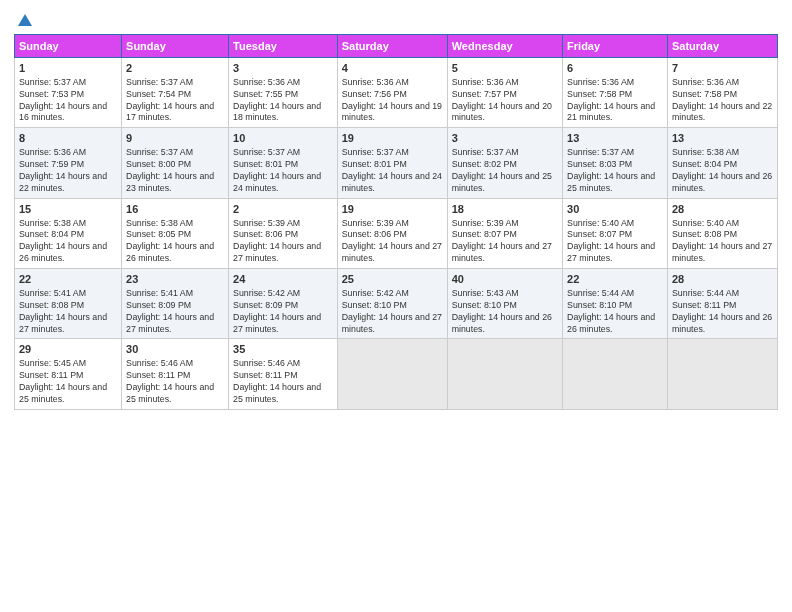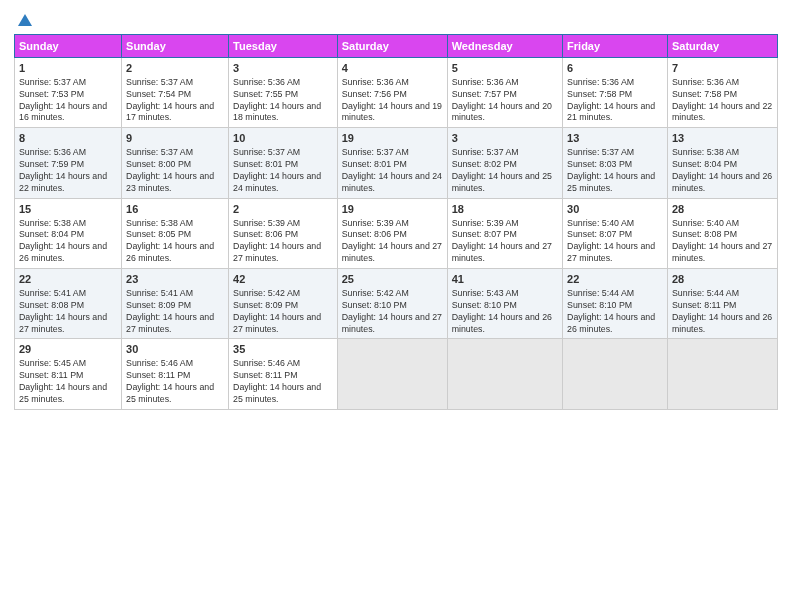--- a/index.html
+++ b/index.html
@@ -133,23 +133,23 @@
           <td><span class="day-num">16</span>Sunrise: 5:38 AM<br>Sunset: 8:05 PM<br>Daylight: 14 hours and 26 minutes.</td>
           <td><span class="day-num">2</span>Sunrise: 5:39 AM<br>Sunset: 8:06 PM<br>Daylight: 14 hours and 27 minutes.</td>
           <td><span class="day-num">19</span>Sunrise: 5:39 AM<br>Sunset: 8:06 PM<br>Daylight: 14 hours and 27 minutes.</td>
           <td><span class="day-num">18</span>Sunrise: 5:39 AM<br>Sunset: 8:07 PM<br>Daylight: 14 hours and 27 minutes.</td>
           <td><span class="day-num">30</span>Sunrise: 5:40 AM<br>Sunset: 8:07 PM<br>Daylight: 14 hours and 27 minutes.</td>
           <td><span class="day-num">28</span>Sunrise: 5:40 AM<br>Sunset: 8:08 PM<br>Daylight: 14 hours and 27 minutes.</td>
         </tr>
         <tr>
           <td><span class="day-num">22</span>Sunrise: 5:41 AM<br>Sunset: 8:08 PM<br>Daylight: 14 hours and 27 minutes.</td>
           <td><span class="day-num">23</span>Sunrise: 5:41 AM<br>Sunset: 8:09 PM<br>Daylight: 14 hours and 27 minutes.</td>
-          <td><span class="day-num">42</span>Sunrise: 5:42 AM<br>Sunset: 8:09 PM<br>Daylight: 14 hours and 27 minutes.</td>
+          <td><span class="day-num">24</span>Sunrise: 5:42 AM<br>Sunset: 8:09 PM<br>Daylight: 14 hours and 27 minutes.</td>
           <td><span class="day-num">25</span>Sunrise: 5:42 AM<br>Sunset: 8:10 PM<br>Daylight: 14 hours and 27 minutes.</td>
-          <td><span class="day-num">41</span>Sunrise: 5:43 AM<br>Sunset: 8:10 PM<br>Daylight: 14 hours and 26 minutes.</td>
+          <td><span class="day-num">40</span>Sunrise: 5:43 AM<br>Sunset: 8:10 PM<br>Daylight: 14 hours and 26 minutes.</td>
           <td><span class="day-num">22</span>Sunrise: 5:44 AM<br>Sunset: 8:10 PM<br>Daylight: 14 hours and 26 minutes.</td>
           <td><span class="day-num">28</span>Sunrise: 5:44 AM<br>Sunset: 8:11 PM<br>Daylight: 14 hours and 26 minutes.</td>
         </tr>
         <tr>
           <td><span class="day-num">29</span>Sunrise: 5:45 AM<br>Sunset: 8:11 PM<br>Daylight: 14 hours and 25 minutes.</td>
           <td><span class="day-num">30</span>Sunrise: 5:46 AM<br>Sunset: 8:11 PM<br>Daylight: 14 hours and 25 minutes.</td>
           <td><span class="day-num">35</span>Sunrise: 5:46 AM<br>Sunset: 8:11 PM<br>Daylight: 14 hours and 25 minutes.</td>
           <td class="empty-cell"></td>
           <td class="empty-cell"></td>
           <td class="empty-cell"></td>

